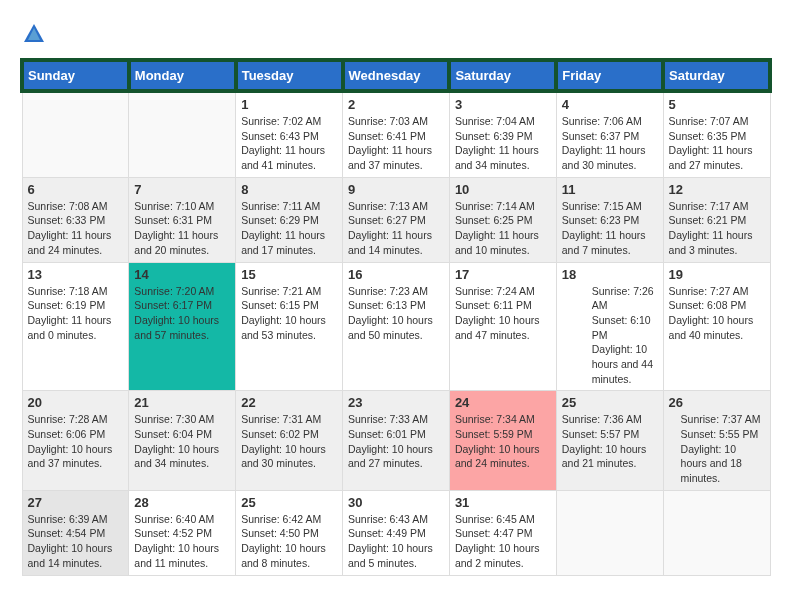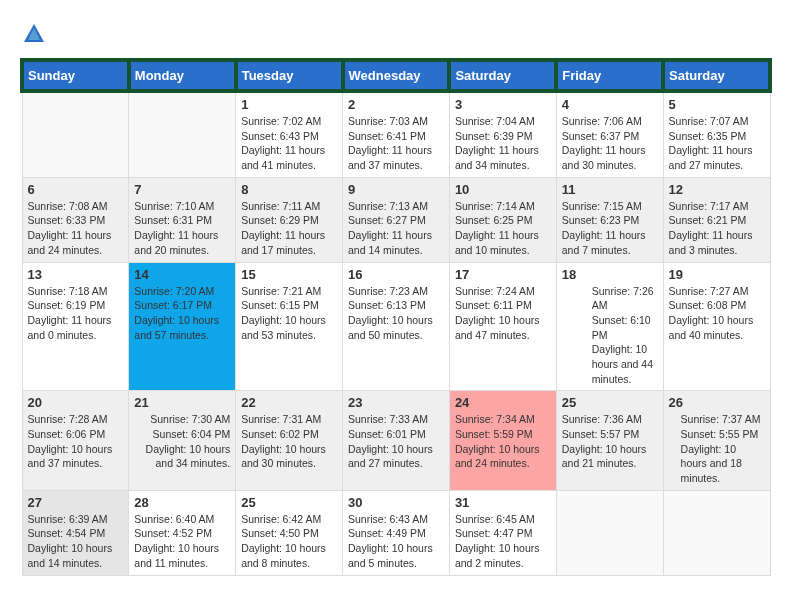--- a/index.html
+++ b/index.html
@@ -205,21 +205,21 @@
 Daylight: 11 hours and 3 minutes.</div>
         </td>
       </tr>
       <tr>
         <td style="background: rgb(255, 255, 255);">
           <span class="day-number">13</span>
           <div class="day-info" style="white-space: pre-line;">Sunrise: 7:18 AM
 Sunset: 6:19 PM
 Daylight: 11 hours and 0 minutes.</div>
         </td>
-        <td style="background: #0ea5e9;">
+        <td style="background: #14b8a6;">
           <span class="day-number">14</span>
           <div class="day-info" style="white-space: pre-line;">Sunrise: 7:20 AM
 Sunset: 6:17 PM
 Daylight: 10 hours and 57 minutes.</div>
         </td>
         <td style="background: rgb(255, 255, 255);">
           <span class="day-number">15</span>
           <div class="day-info" style="white-space: pre-line;">Sunrise: 7:21 AM
 Sunset: 6:15 PM
 Daylight: 10 hours and 53 minutes.</div>
@@ -251,21 +251,21 @@
       </tr>
       <tr>
         <td style="background: rgb(239, 239, 239);">
           <span class="day-number">20</span>
           <div class="day-info" style="white-space: pre-line;">Sunrise: 7:28 AM
 Sunset: 6:06 PM
 Daylight: 10 hours and 37 minutes.</div>
         </td>
         <td style="background: rgb(239, 239, 239);">
           <span class="day-number">21</span>
-          <div class="day-info" style="white-space: pre-line; text-align: right;">Sunrise: 7:30 AM
+          <div class="day-info" style="white-space: pre-line;">Sunrise: 7:30 AM
 Sunset: 6:04 PM
 Daylight: 10 hours and 34 minutes.</div>
         </td>
         <td style="background: rgb(239, 239, 239);">
           <span class="day-number">22</span>
           <div class="day-info" style="white-space: pre-line;">Sunrise: 7:31 AM
 Sunset: 6:02 PM
 Daylight: 10 hours and 30 minutes.</div>
         </td>
         <td style="background: rgb(239, 239, 239);">

